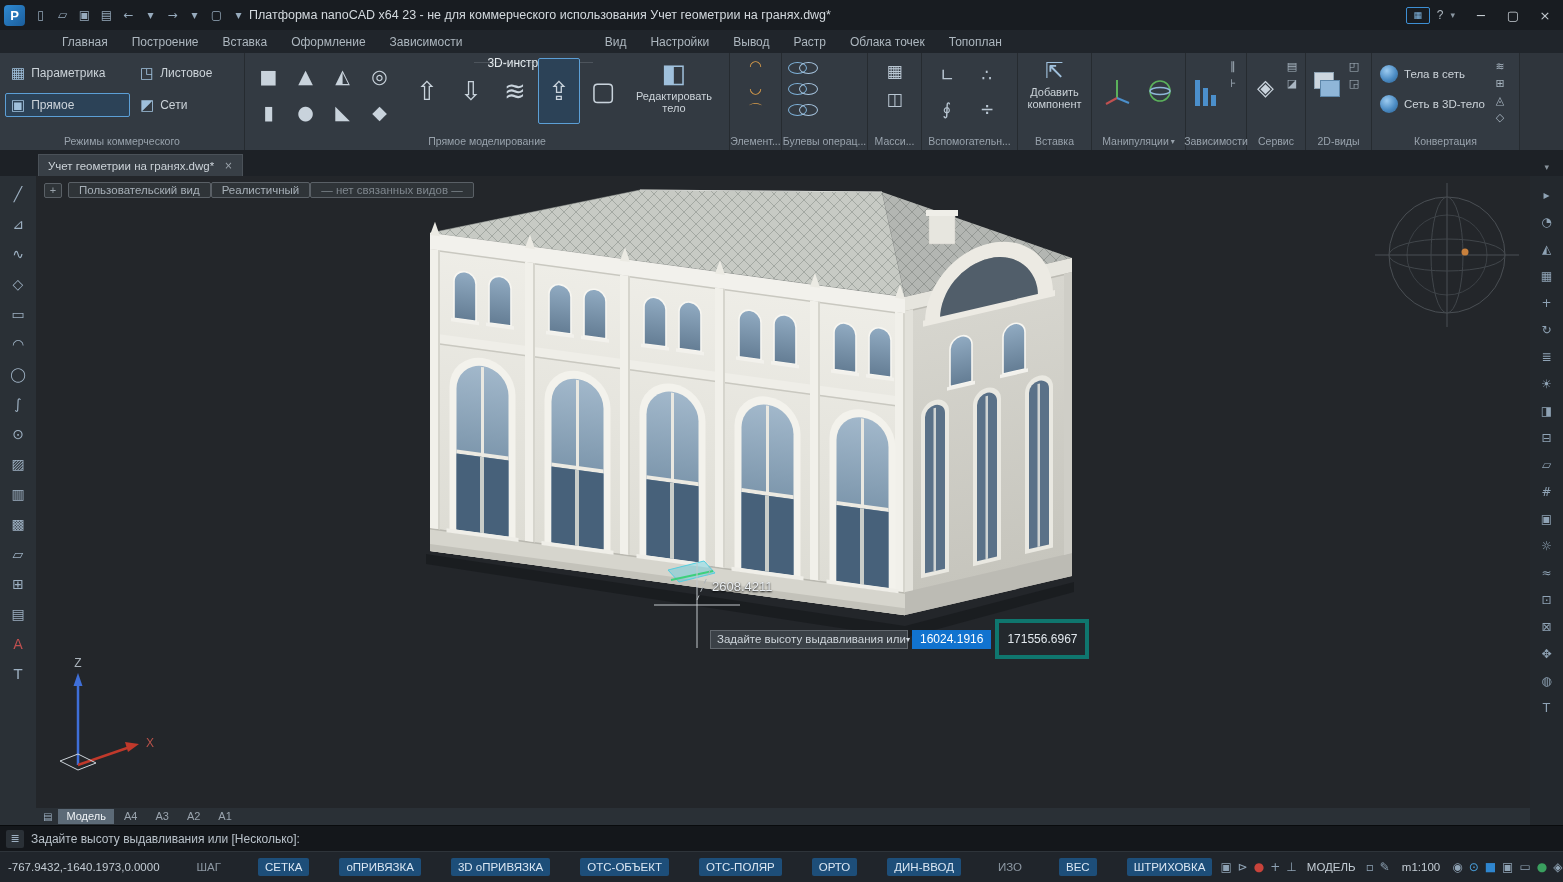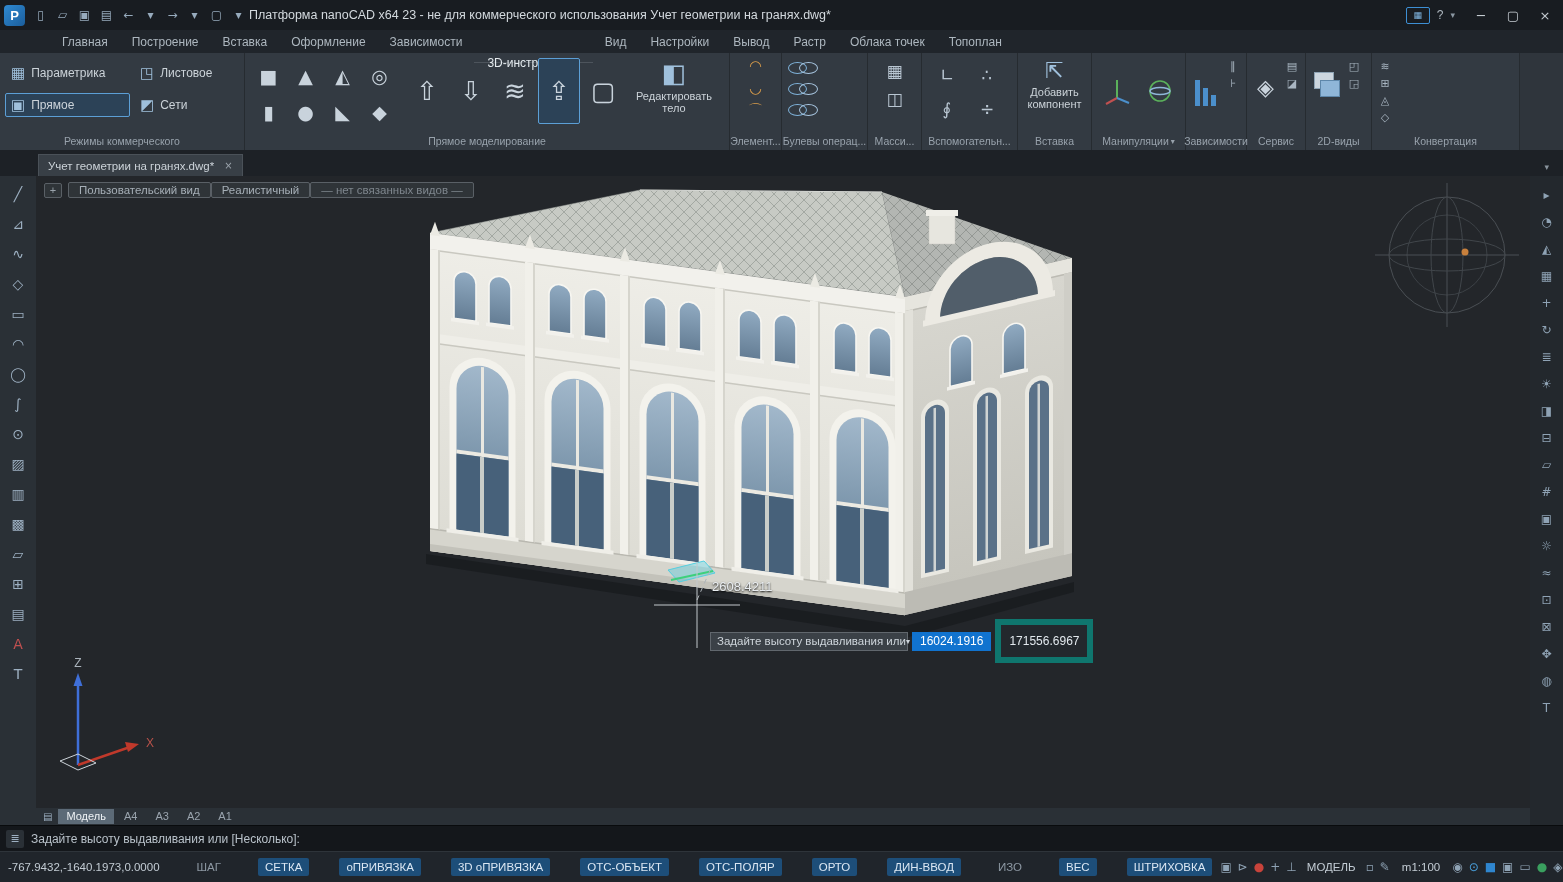--- a/index.html
+++ b/index.html
@@ -109,21 +109,21 @@
            color:#9aa3ab;font-size:11px;display:flex;align-items:center;justify-content:center;padding:0 3px;}
   .vp-btn{background:rgba(58,63,68,.55);border:1px solid #5a6066;border-radius:2px;padding:1px 10px;font-size:11.5px;color:#a6afb7;white-space:nowrap;}
   .vp-btn.on{color:#7e868d;}
   .vp-btn-row{display:flex;gap:0;}
 
   .dyn-value{position:absolute;left:676px;top:403px;font-size:13px;color:#e9edf0;text-shadow:0 1px 2px #000;}
   .dyn-row{position:absolute;left:674px;top:443px;display:flex;gap:4px;align-items:center;}
   .dyn-prompt{width:198px;height:19px;background:#3b4147;border:1px solid #61676d;color:#ced5db;font-size:11.5px;
               display:flex;align-items:center;justify-content:space-between;padding:0 6px;white-space:nowrap;}
   .dyn-f1{height:19px;padding:0 8px;background:#1173cf;color:#fff;font-size:12px;display:flex;align-items:center;}
-  .dyn-f2{height:29px;padding:16px 8px;background:#23282d;border:6px solid #0f766e;color:#e2e8ed;font-size:12px;display:flex;align-items:center;}
+  .dyn-f2{height:29px;padding:16px 8px;background:#23282d;border:4px solid #0f766e;color:#e2e8ed;font-size:12px;display:flex;align-items:center;}
 
   
   .layout-tabs{height:17px;background:#2a3036;display:flex;align-items:center;padding-left:4px;gap:3px;font-size:11px;}
   .lt-icon{font-size:10px;color:#9db0c2;font-family:"DejaVu Sans",sans-serif;padding:0 3px;}
   .lt-list{display:flex;gap:2px;height:100%;align-items:center;}
   .ltab{padding:0 8px;color:#9aa4ae;height:15px;line-height:15px;}
   .ltab.on{background:#5c6a77;color:#eef2f5;}
 
   
   .cmdline{height:26px;background:#14171b;display:flex;align-items:center;gap:7px;padding-left:6px;border-top:1px solid #090b0d;}
@@ -361,20 +361,33 @@
         <span class="mini-col">
           <span class="mini">◰</span>
             <span class="mini">◲</span>
         </span>
       </div>
       <div class="rg-label">2D-виды</div>
     </div>
 
     <div class="rgroup g-convert">
       <div class="rg-body convert-body">
+        <span class="conv-col">
+
+            <span class="conv-btn">
+              <span class="globe"></span>
+              <span>Тела в сеть</span>
+            </span>
+
+            <span class="conv-btn">
+              <span class="globe"></span>
+              <span>Сеть в 3D-тело</span>
+            </span>
+
+        </span>
         <span class="mini-col">
           <span class="mini">≋</span>
             <span class="mini">⊞</span>
             <span class="mini">◬</span>
             <span class="mini">◇</span>
         </span>
       </div>
       <div class="rg-label">Конвертация</div>
     </div>
 

